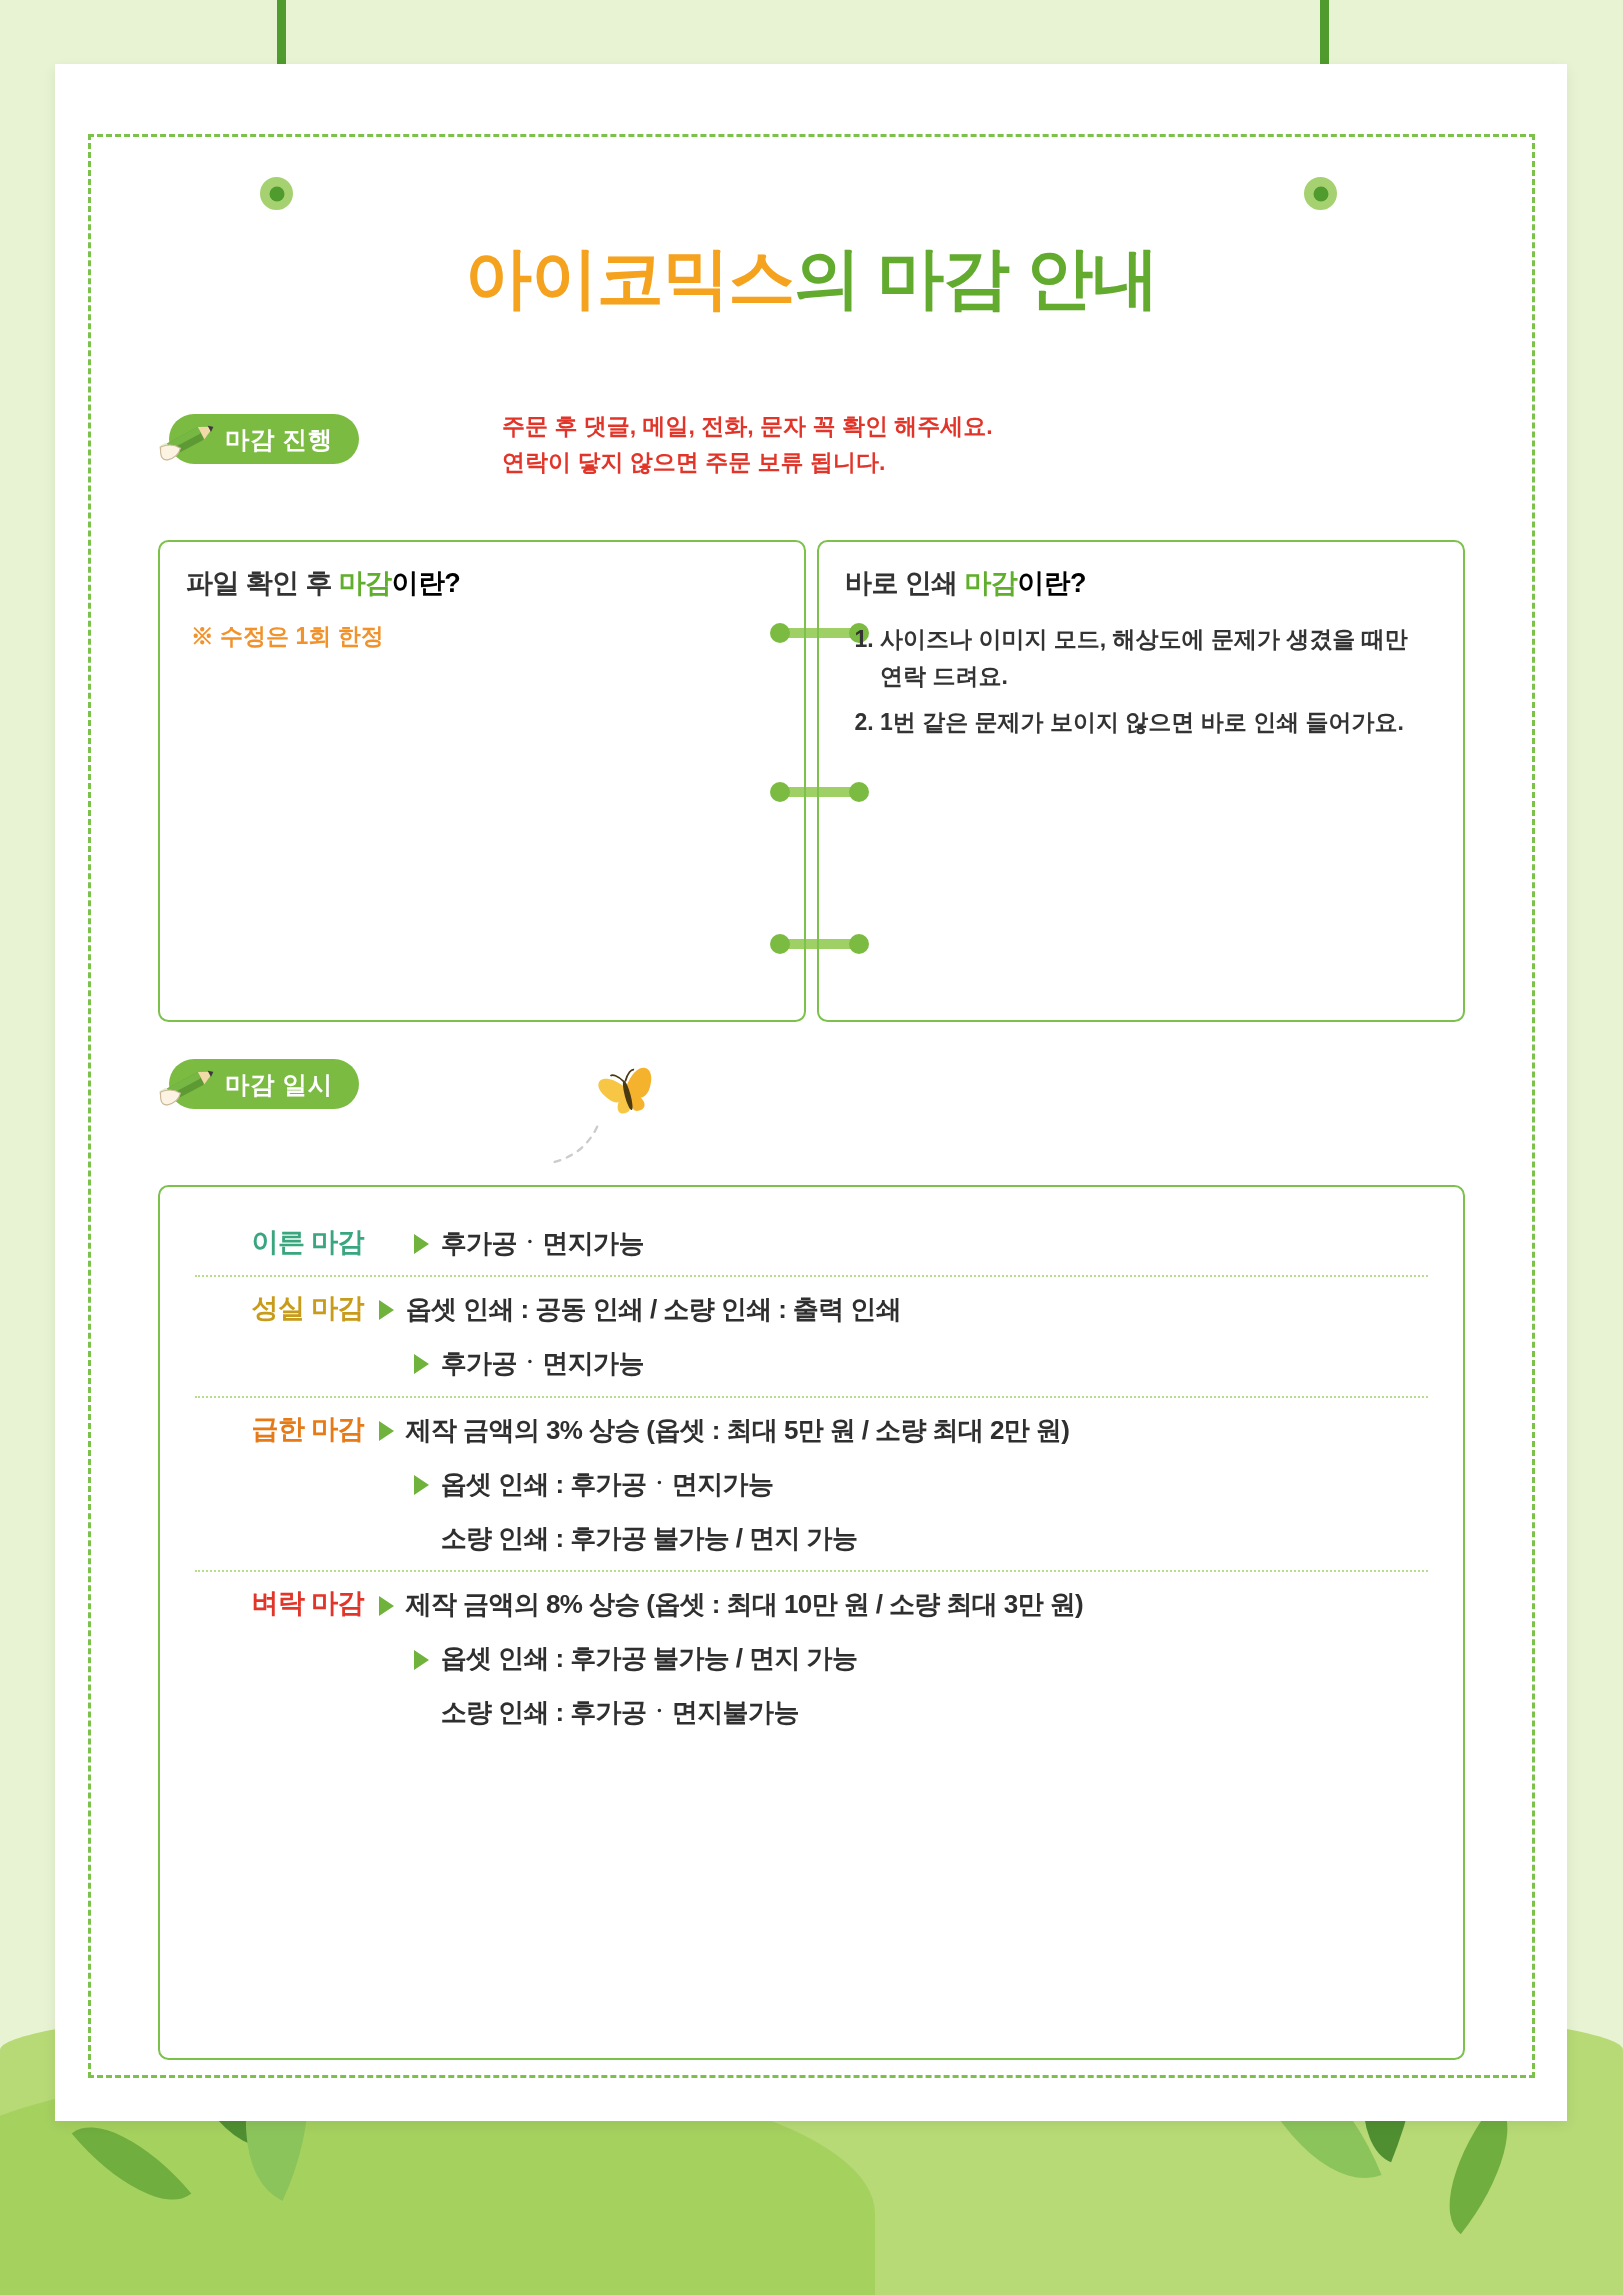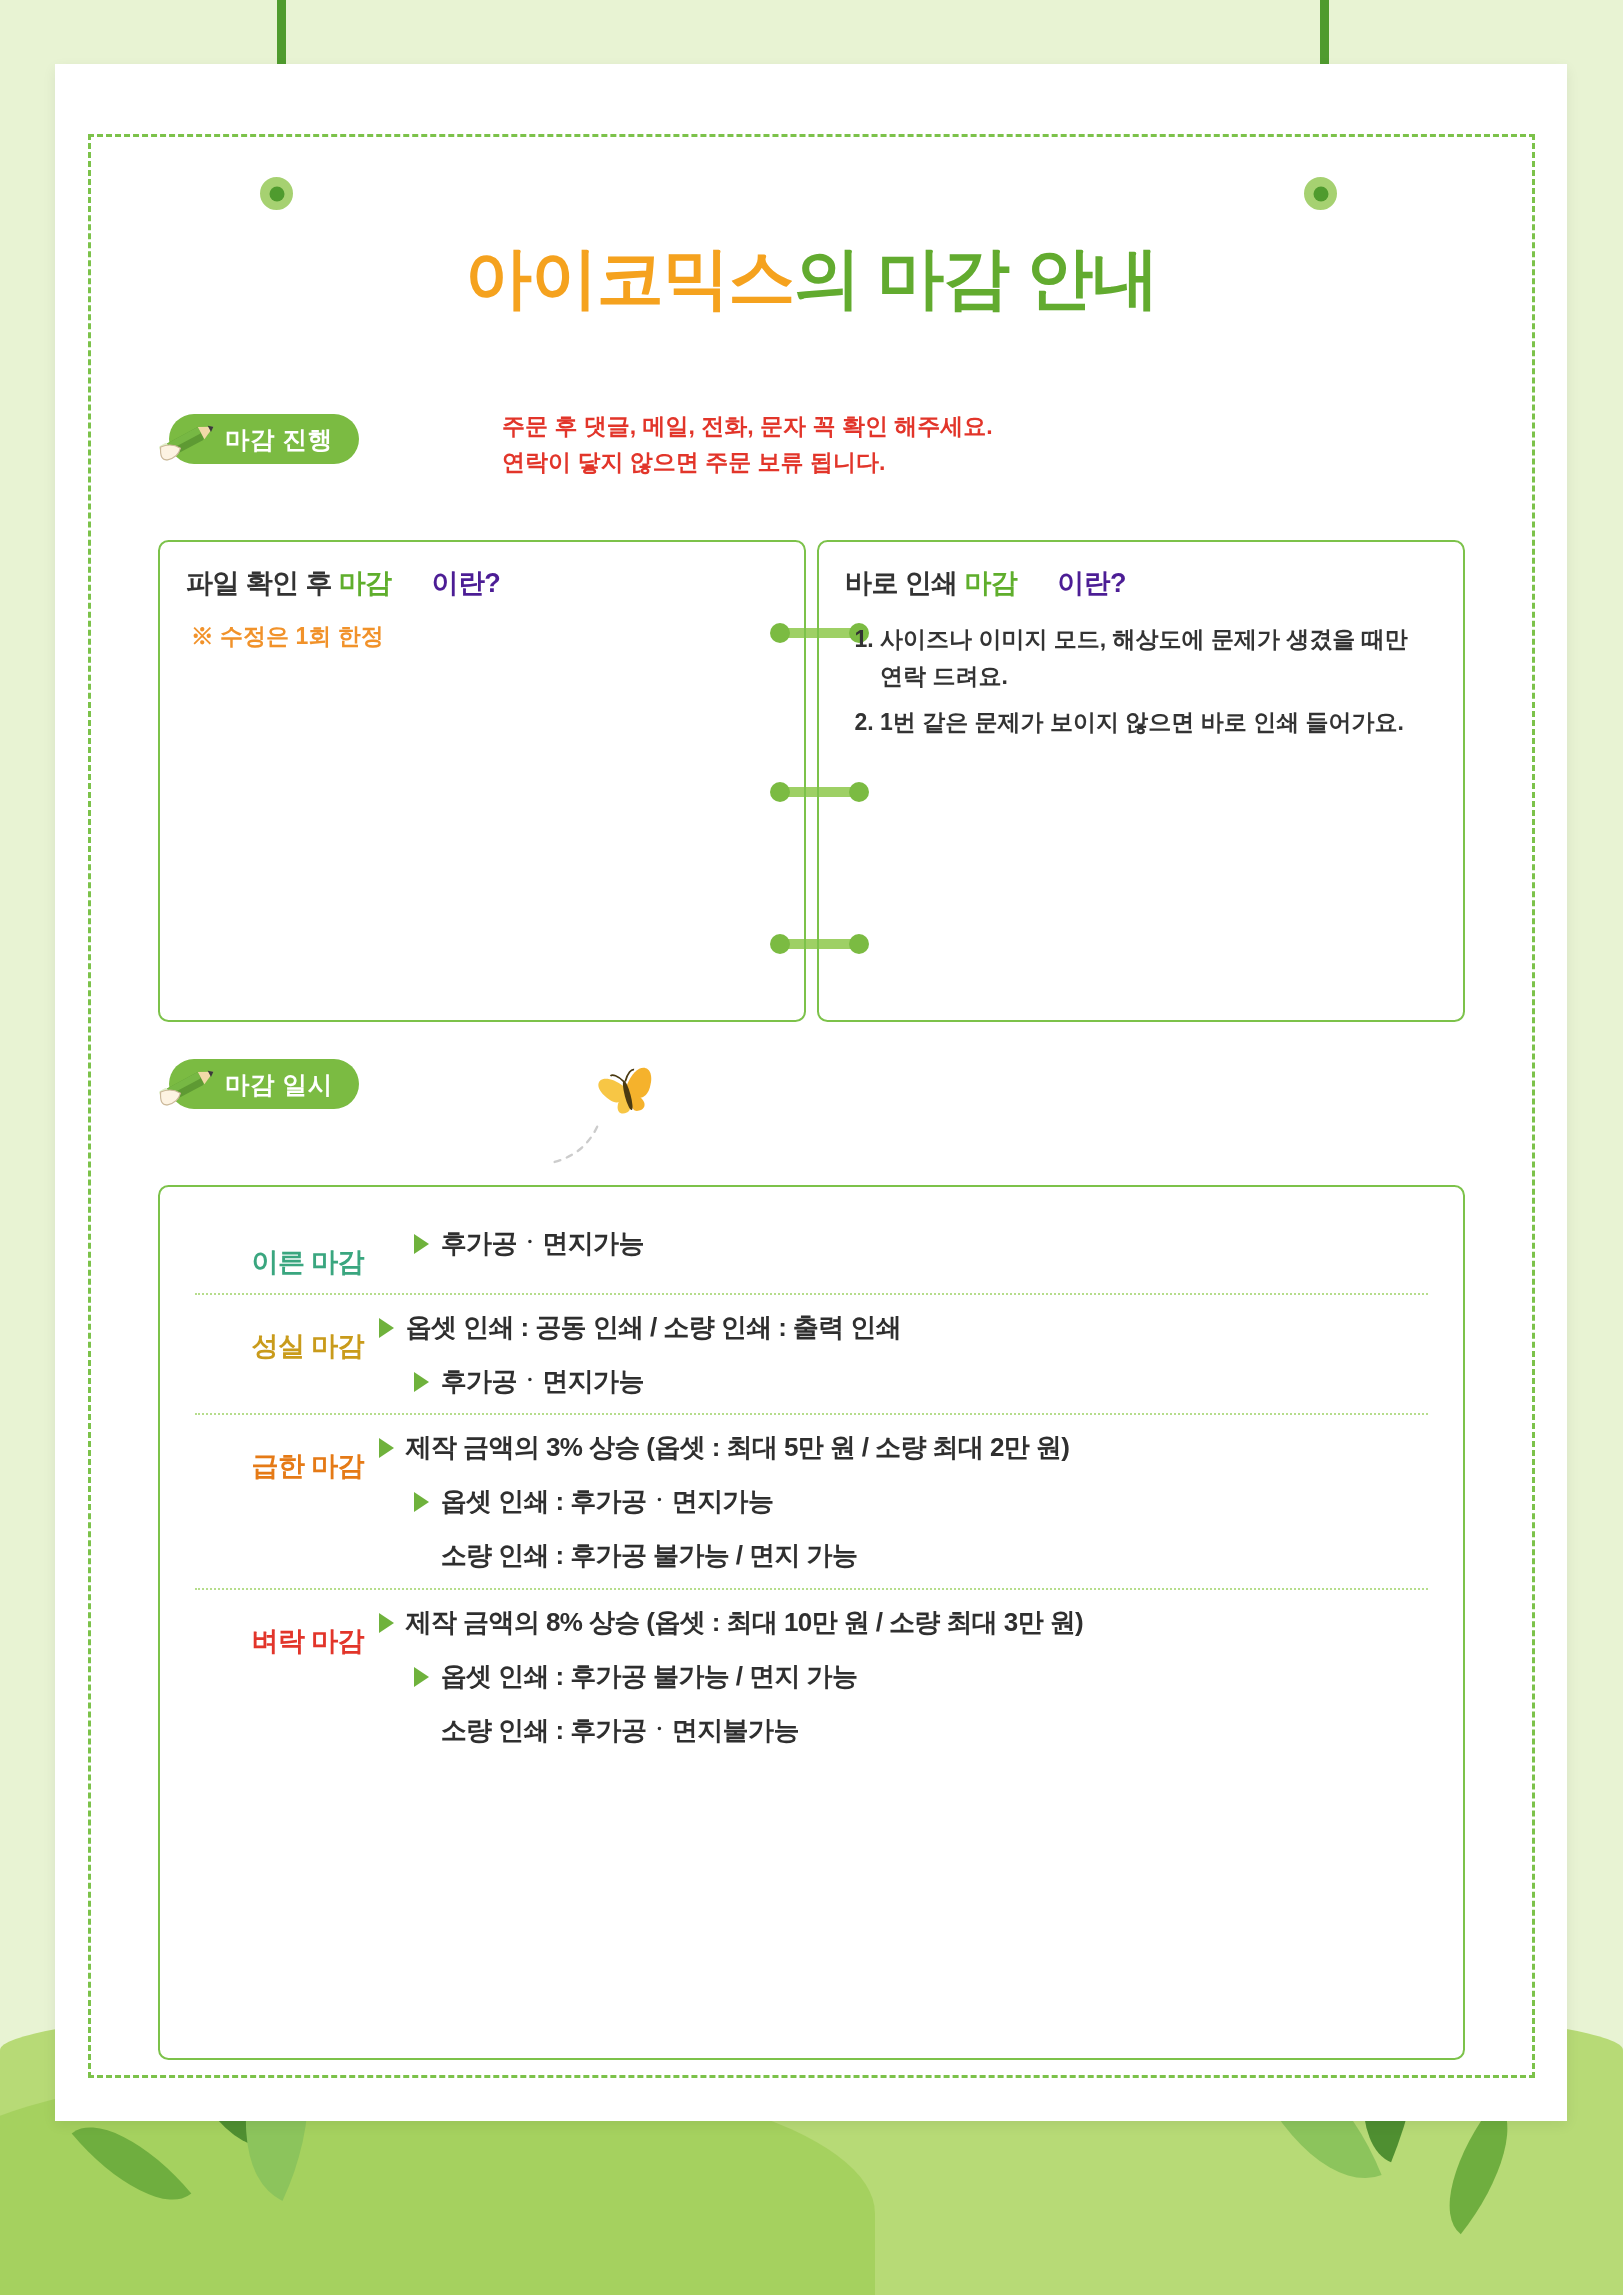--- a/index.html
+++ b/index.html
@@ -166,21 +166,21 @@
   .box.left  { left: 158px; }
   .box.right { left: 817px; }
   .box h3 {
     margin: 0 0 20px 0;
     font-size: 27px;
     font-weight: 800;
     color: #333333;
     letter-spacing: -0.6px;
   }
   .box h3 .hl-green  { color: #5fae2c; }
-  .box h3 .hl-orange { color: #4c1d95; margin-left: 40px; }
+  .box h3 .hl-orange { color: #000000; }
   .box ol {
     margin: 0;
     padding-left: 35px;
     font-size: 23px;
     color: #333333;
     line-height: 1.62;
     font-weight: 600;
   }
   .box ol li { margin-bottom: 8.2px; }
   .note {
@@ -250,21 +250,20 @@
   }
   .sterm {
     width: 169px;
     flex: 0 0 169px;
     text-align: right;
     padding-right: 15px;
     font-size: 27px;
     font-weight: 800;
     letter-spacing: -0.6px;
     line-height: 1.35;
-    margin-top: 20px;
   }
   .sterm.t-early { color: #3aa67f; }
   .sterm.t-normal{ color: #c99b1b; }
   .sterm.t-rush  { color: #e57a16; }
   .sterm.t-flash { color: #e2352a; }
   .scontent {
     flex: 1;
     font-size: 26px;
     color: #2f2f2f;
     font-weight: 700;

